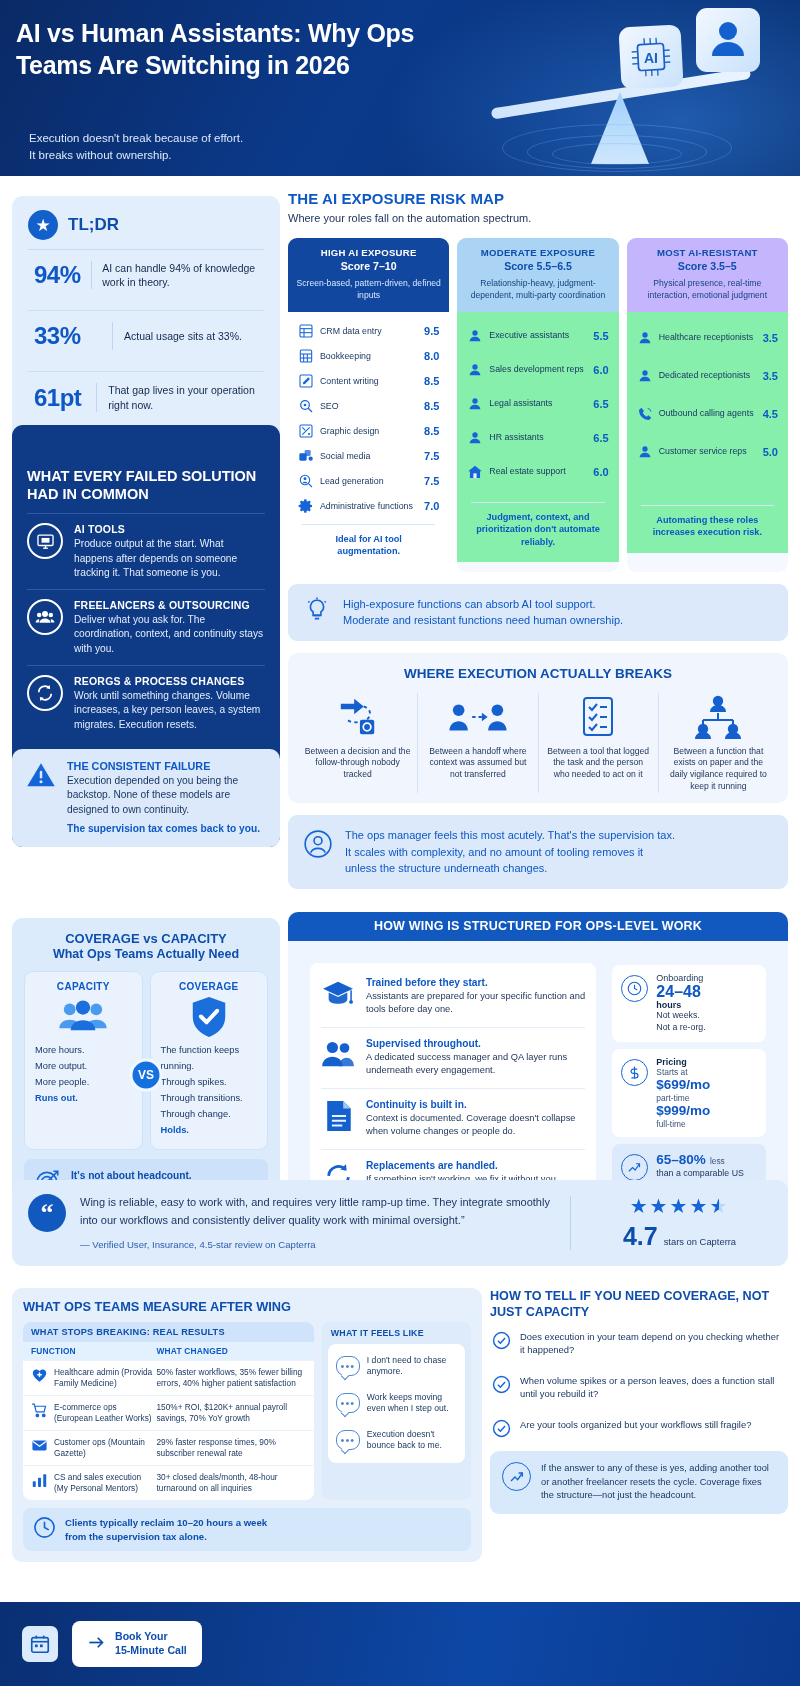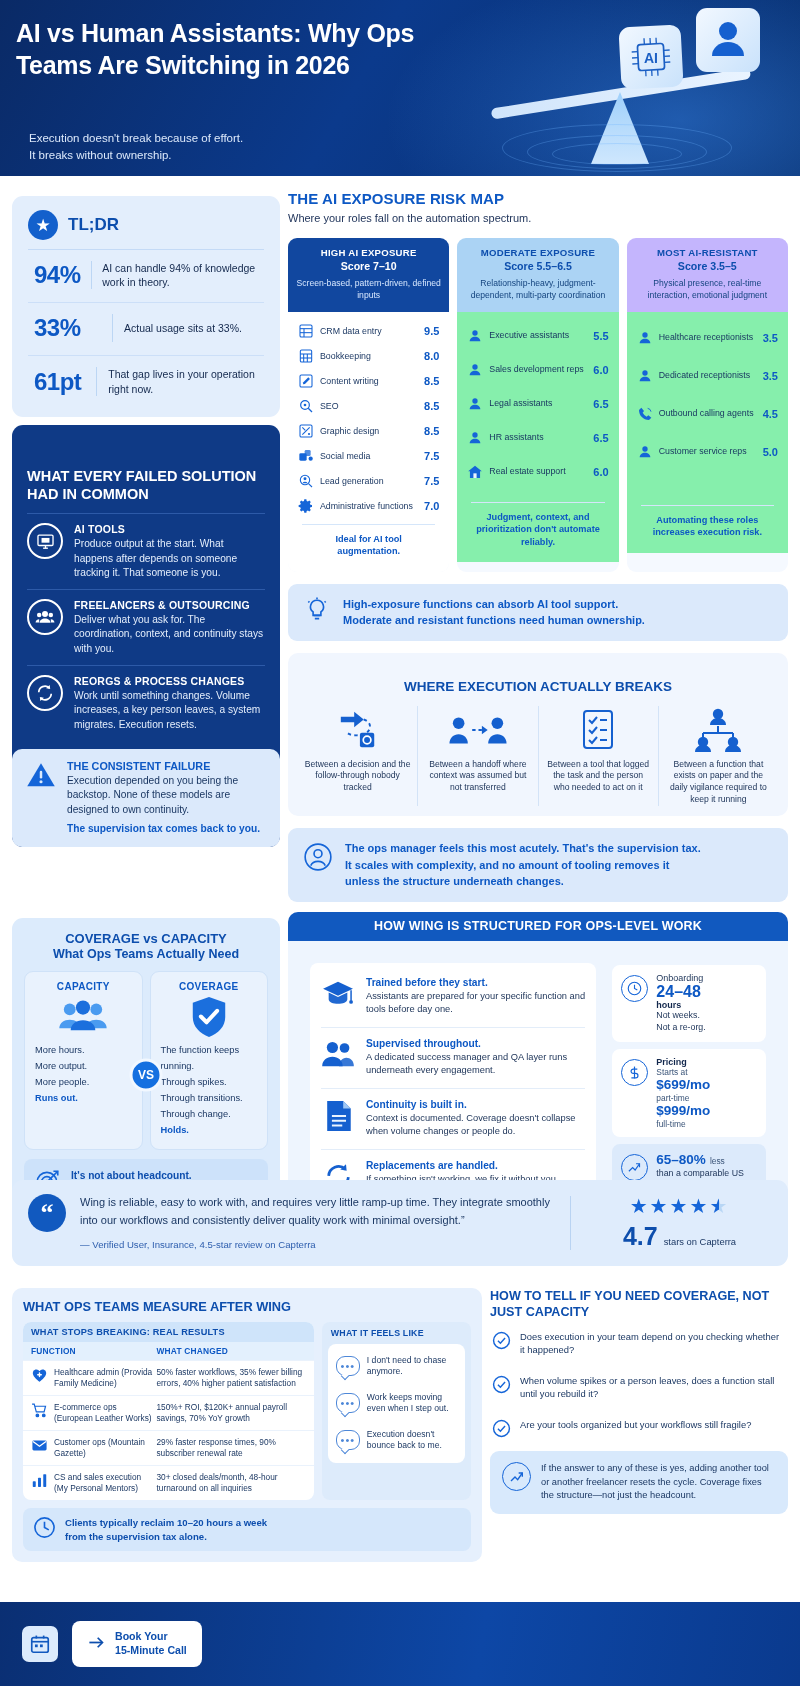--- a/index.html
+++ b/index.html
@@ -36,21 +36,21 @@
   .col-right { position:absolute; left:288px; width:500px; }
   .card-lt { background:#e3eefc; border-radius:11px; }
 
   
   #tldr { top:196px; padding:14px 16px 8px; }
   .tldr-head { display:flex; align-items:center; gap:10px; padding-bottom:9px;
                border-bottom:1px solid #c4daf6; }
   .star-badge { width:30px; height:30px; border-radius:50%; background:#1360cc;
                 display:flex; align-items:center; justify-content:center; color:#fff; font-size:17px; }
   .tldr-title { font-size:17px; font-weight:bold; color:#0d4ead; }
-  .tldr-row { display:flex; align-items:center; padding:11px 0 13px 6px; border-bottom:1px solid #ccdff8; }
+  .tldr-row { display:flex; align-items:center; padding:11px 0 21px 6px; border-bottom:1px solid #ccdff8; }
   .tldr-row:last-child { border-bottom:none; }
   .tldr-num { width:78px; font-size:24px; font-weight:bold; color:#0d58c4; letter-spacing:-.5px; }
   .tldr-sep { width:1px; align-self:stretch; background:#bcd6f4; margin-right:11px; }
   .tldr-txt { font-size:10.5px; line-height:1.35; color:#13284d; }
 
   
   #failed { top:425px; background:#0f3a86; border-radius:11px; color:#fff; padding:14px 15px 0; }
   .failed-title { font-size:14.5px; font-weight:bold; line-height:1.25; margin-bottom:10px;margin-top:28px; }
   .failed-item { display:flex; gap:11px; padding:9px 0; border-top:1px solid #2d5aa8; }
   .failed-item:first-of-type { border-top:none; padding-top:3px; }
@@ -84,24 +84,24 @@
   .rrow { display:flex; align-items:center; gap:6px; padding:4.5px 2px; }
   .rrow .ri { width:16px; min-width:16px; height:16px; color:#1565d8; }
   .rrow .rl { flex:1; font-size:8.8px; line-height:1.25; color:#16335f; }
   .rrow .rv { font-size:11px; font-weight:bold; color:#0d58c4; }
   .rc-foot { border-top:1px solid #d5e6fa; margin:5px 6px 0; padding:8px 2px 10px;
              text-align:center; font-size:9.2px; line-height:1.35; font-weight:bold; color:#0d58c4; }
 
   
   .callout { background:#dbe9fb; border-radius:9px; display:flex; align-items:center;
              gap:13px; padding:12px 16px; }
-  .callout .ctext { font-size:11px; line-height:1.5; font-weight:bold; color:#0d58c4; }
-
-  
-  #breaks { background:#f1f6fe; border-radius:10px; padding:26px 10px 10px; }
+  .callout .ctext { font-size:11px; line-height:1.5; font-weight:normal; color:#0d58c4; }
+
+  
+  #breaks { background:#f1f6fe; border-radius:10px; padding:13px 10px 10px; }
   .breaks-title { text-align:center; font-size:13.5px; font-weight:bold; color:#0d4ead; }
   .breaks-row { display:flex; margin-top:12px; }
   .break-cell { flex:1; text-align:center; padding:0 6px; border-left:1px solid #d3e3f7; }
   .break-cell:first-child { border-left:none; }
   .break-ic { height:48px; display:flex; align-items:center; justify-content:center; }
   .break-tx { font-size:8.6px; line-height:1.38; color:#1b3257; margin-top:5px; }
 
   
   #covcap { top:918px; background:#dcebfc; border-radius:11px; padding:13px 12px 12px; }
   .cc-t1 { text-align:center; font-size:13px; font-weight:bold; color:#0d4ead; }

